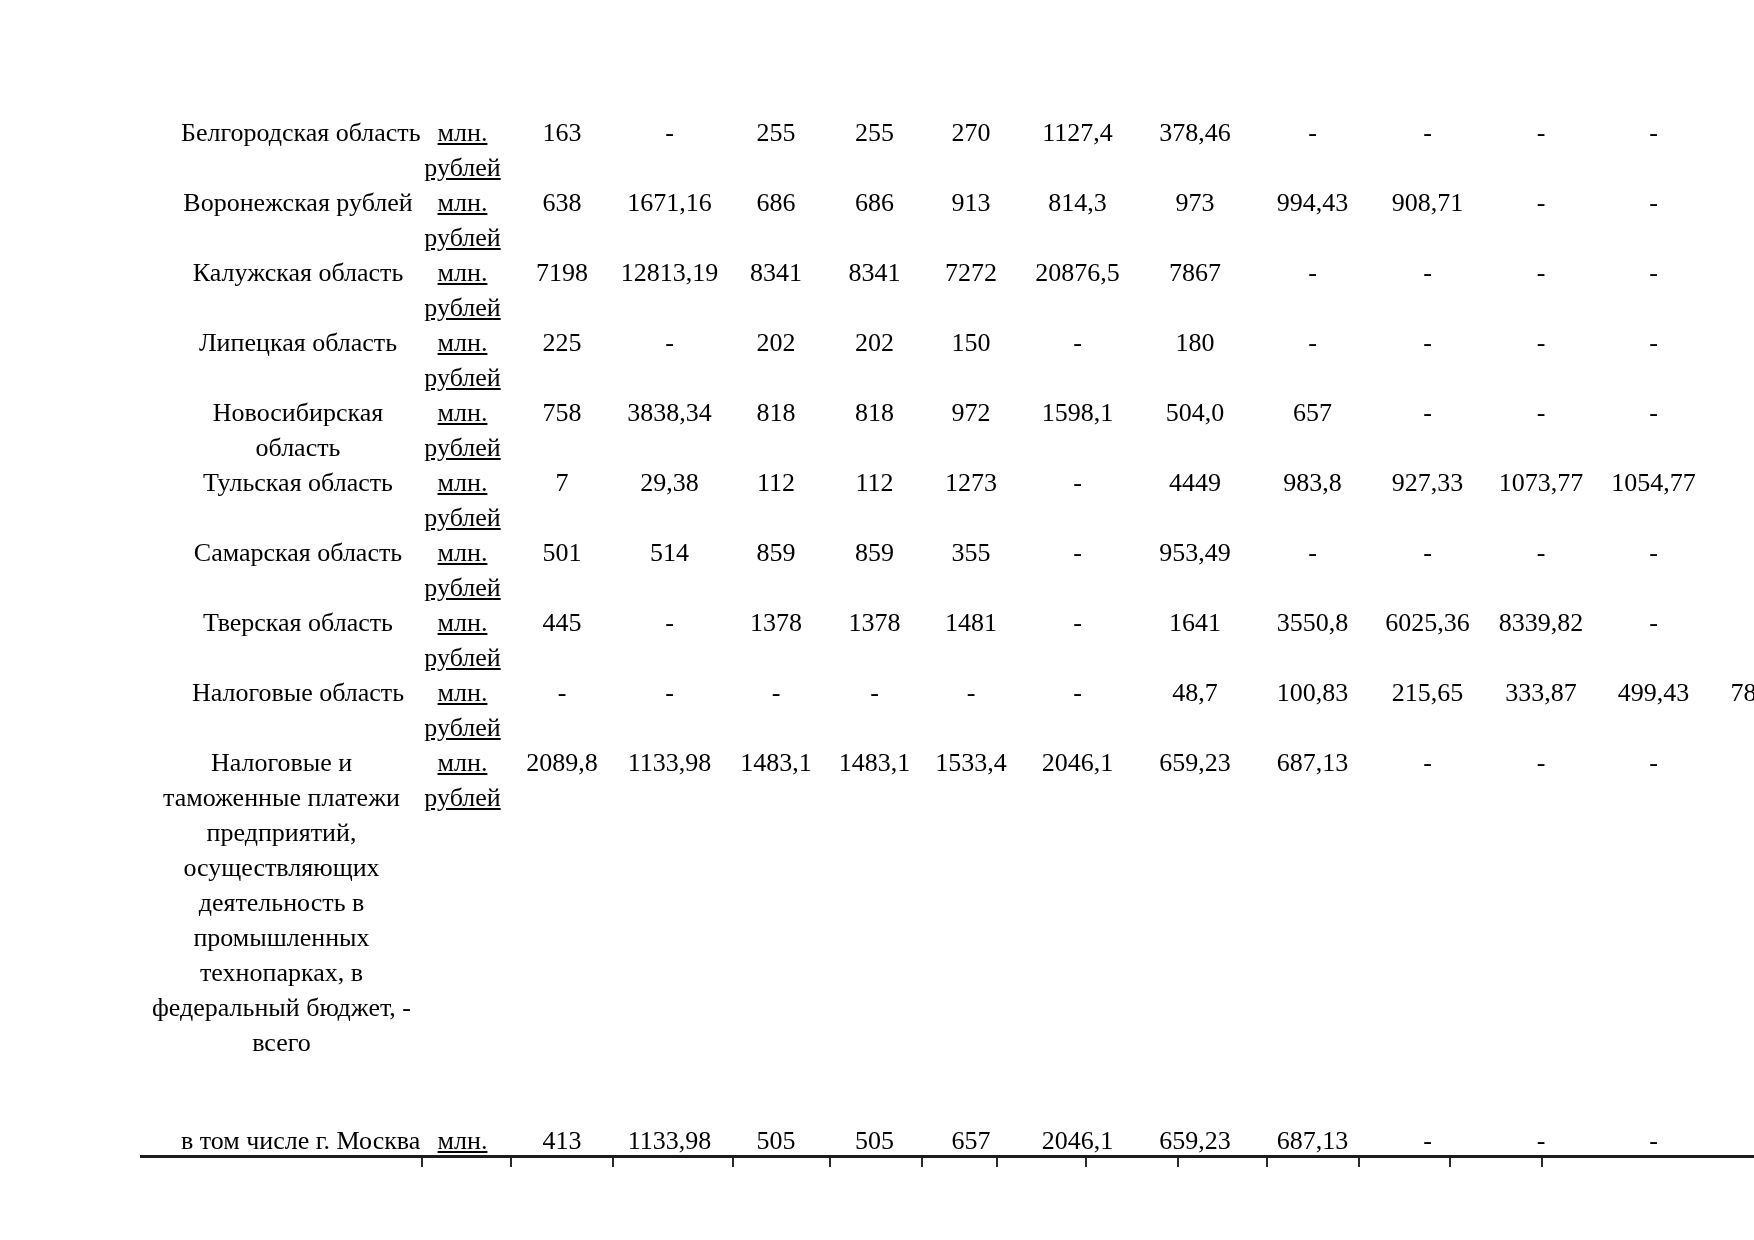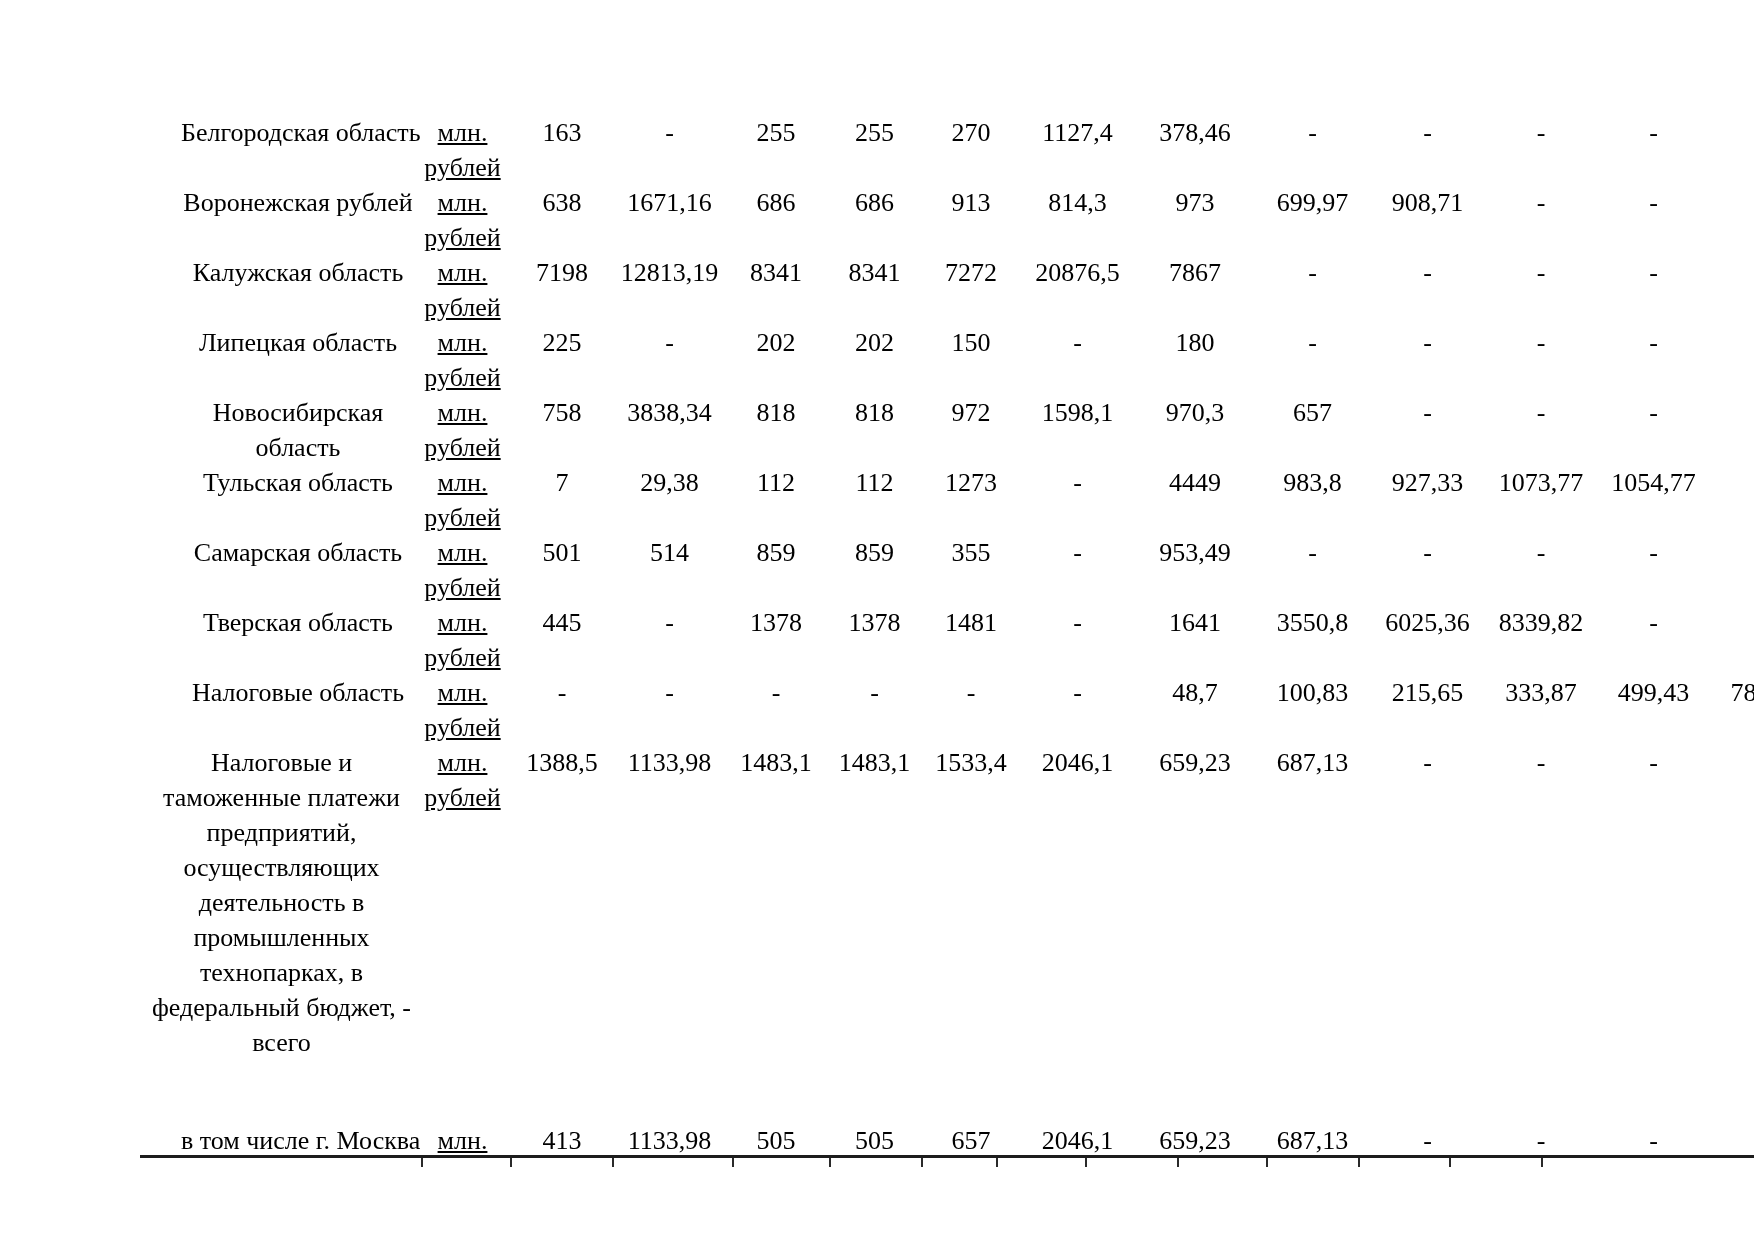--- a/index.html
+++ b/index.html
@@ -103,21 +103,21 @@
           <td class="region indent">Воронежская рублей</td>
           <td class="unit">млн.
 рублей</td>
           <td class="val">638</td>
           <td class="val">1671,16</td>
           <td class="val">686</td>
           <td class="val">686</td>
           <td class="val">913</td>
           <td class="val">814,3</td>
           <td class="val">973</td>
-          <td class="val">699,97</td>
+          <td class="val">994,43</td>
           <td class="val">908,71</td>
           <td class="val">-</td>
           <td class="val">-</td>
           <td class="val"></td>
         </tr>
         <tr class="r-std">
           <td class="region indent">Калужская область</td>
           <td class="unit">млн.
 рублей</td>
           <td class="val">7198</td>
@@ -154,21 +154,21 @@
           <td class="region indent">Новосибирская
 область</td>
           <td class="unit">млн.
 рублей</td>
           <td class="val">758</td>
           <td class="val">3838,34</td>
           <td class="val">818</td>
           <td class="val">818</td>
           <td class="val">972</td>
           <td class="val">1598,1</td>
-          <td class="val">970,3</td>
+          <td class="val">504,0</td>
           <td class="val">657</td>
           <td class="val">-</td>
           <td class="val">-</td>
           <td class="val">-</td>
           <td class="val"></td>
         </tr>
         <tr class="r-std">
           <td class="region indent">Тульская область</td>
           <td class="unit">млн.
 рублей</td>
@@ -241,21 +241,21 @@
 таможенные платежи
 предприятий,
 осуществляющих
 деятельность в
 промышленных
 технопарках, в
 федеральный бюджет, -
 всего</td>
           <td class="unit">млн.
 рублей</td>
-          <td class="val">1388,5</td>
+          <td class="val">2089,8</td>
           <td class="val">1133,98</td>
           <td class="val">1483,1</td>
           <td class="val">1483,1</td>
           <td class="val">1533,4</td>
           <td class="val">2046,1</td>
           <td class="val">659,23</td>
           <td class="val">687,13</td>
           <td class="val">-</td>
           <td class="val">-</td>
           <td class="val">-</td>

